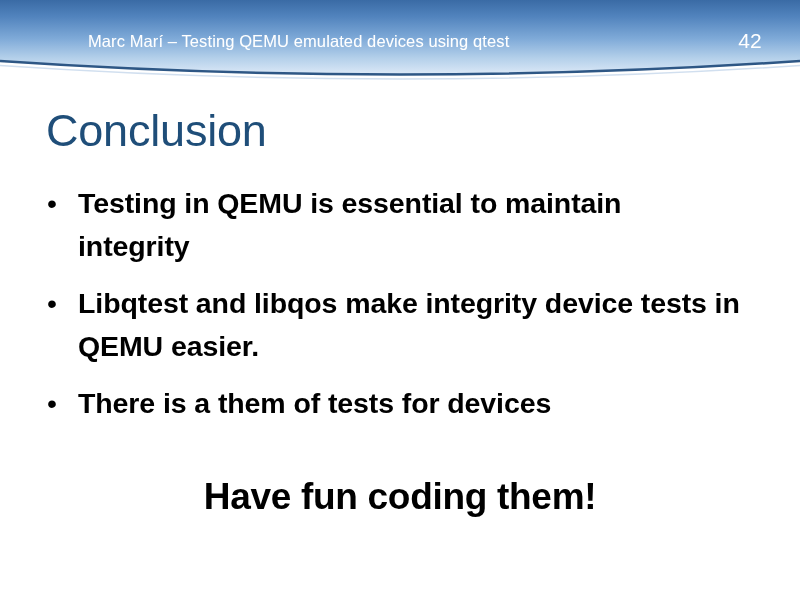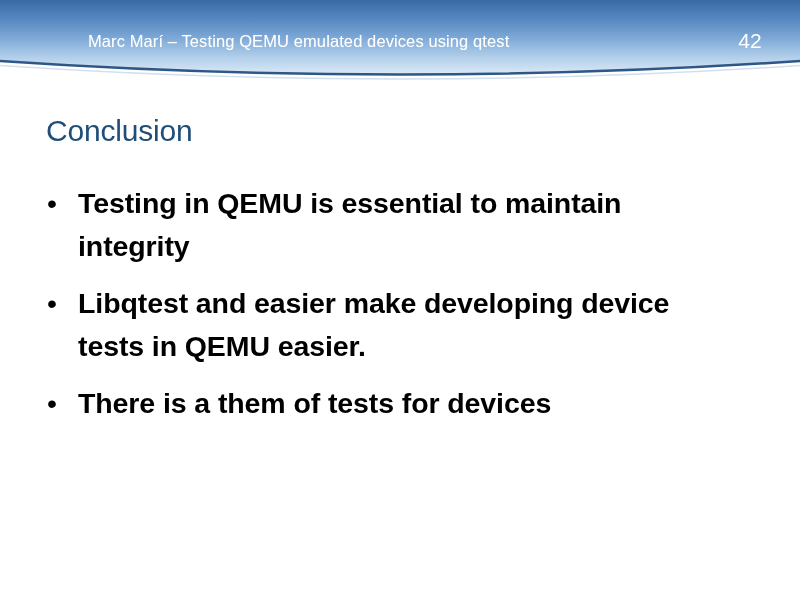--- a/index.html
+++ b/index.html
@@ -62,21 +62,21 @@
     font-weight: 400;
     color: #ffffff;
     line-height: 20px;
   }
 
   
   #slide-title {
     position: absolute;
     left: 46px;
     top: 104px;
-    font-size: 30px;
+    font-size: 45px;
     font-weight: 400;
     color: #1F4E79;
     line-height: 54px;
     letter-spacing: -0.2px;
     white-space: nowrap;
   }
 
   
   #bullet-list {
     position: absolute;
@@ -157,24 +157,25 @@
 
   <div id="bullet-list">
 
     <div class="bullet-item">
       <span class="bullet-marker">•</span>
       <span class="bullet-text">Testing in QEMU is essential to maintain integrity</span>
     </div>
 
     <div class="bullet-item">
       <span class="bullet-marker">•</span>
-      <span class="bullet-text">Libqtest and easier make developing device tests in QEMU easier.</span>
+      <span class="bullet-text">Libqtest and libqos make integrity device tests in QEMU easier.</span>
     </div>
 
     <div class="bullet-item">
       <span class="bullet-marker">•</span>
       <span class="bullet-text">There is a them of tests for devices</span>
     </div>
 
   </div>
 
+  <div id="closing-line">Have fun coding them!</div>
 
 </div>
 
 </body></html>

